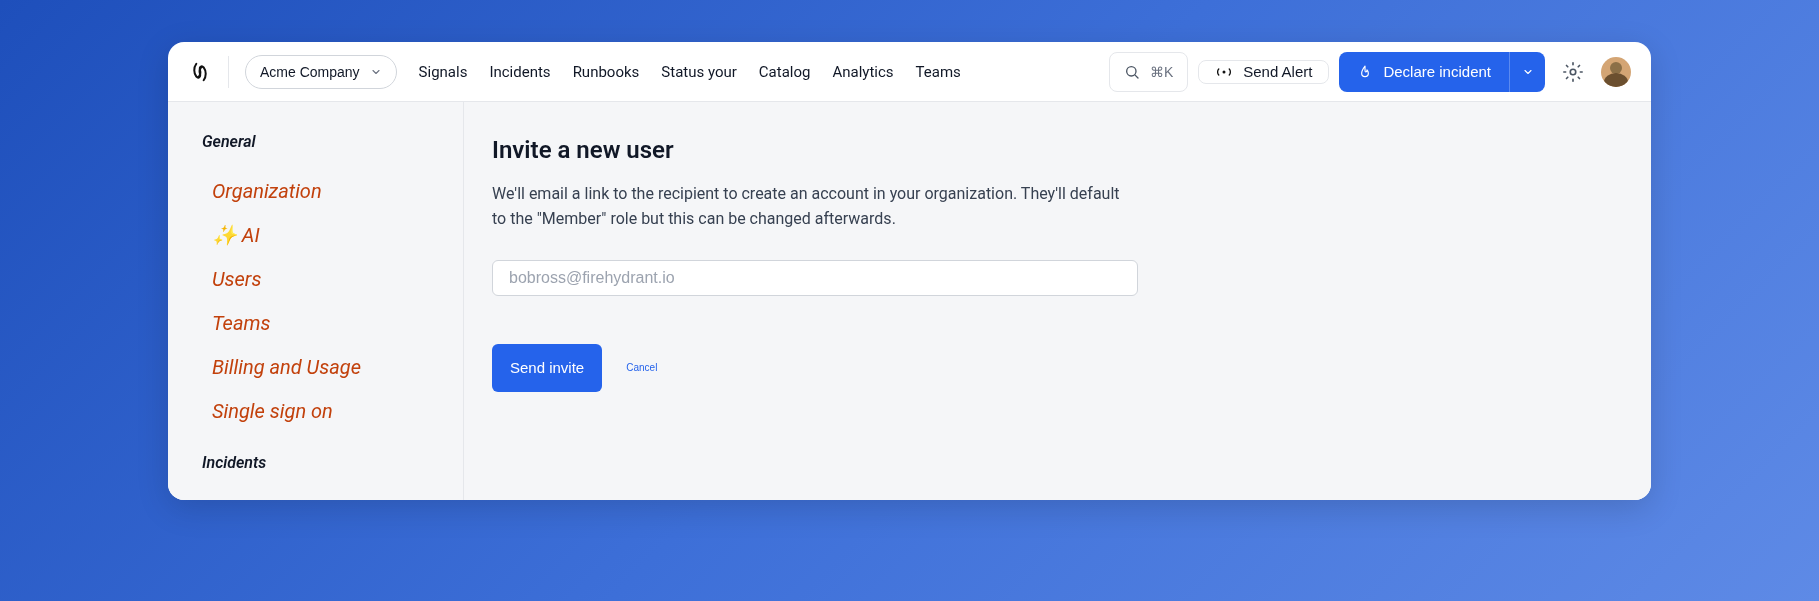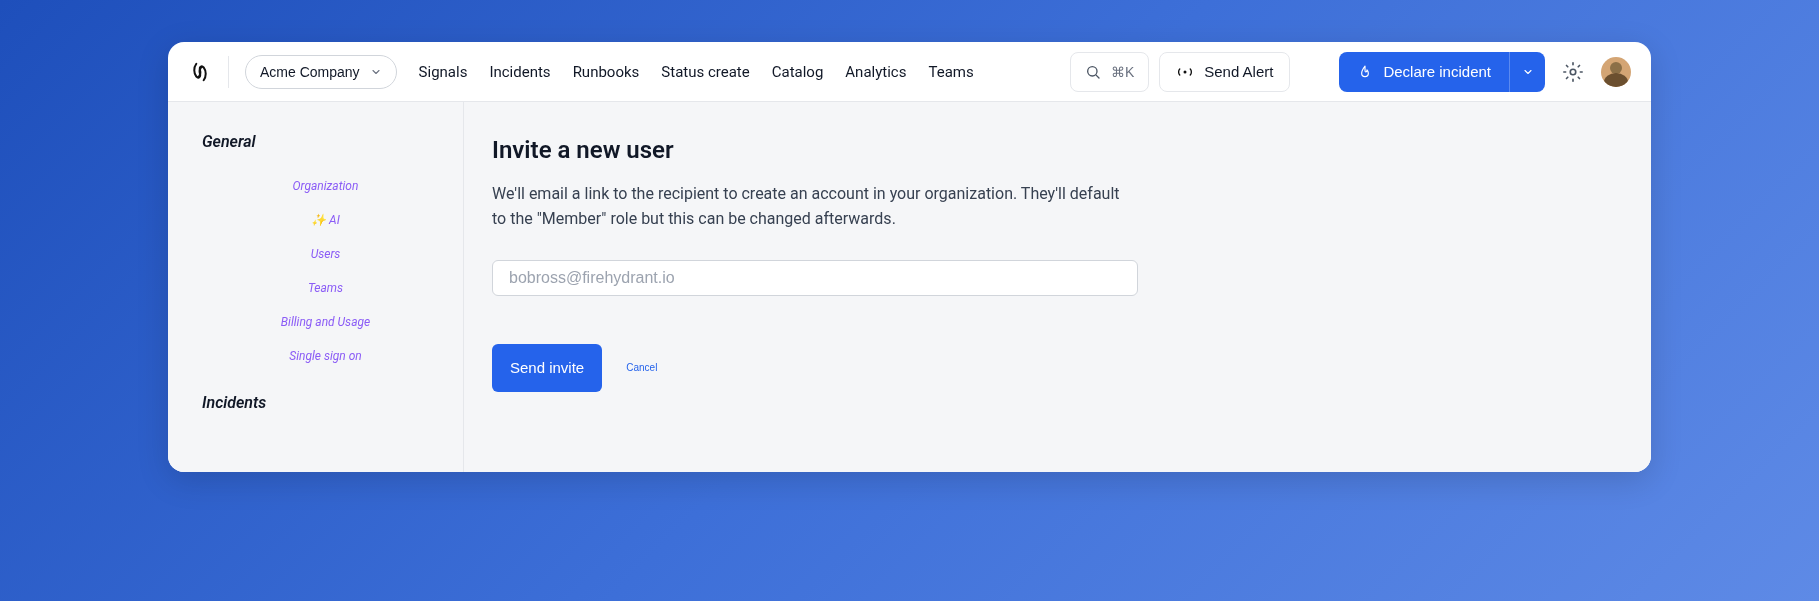--- a/index.html
+++ b/index.html
@@ -71,21 +71,21 @@
   border: 1px solid #e5e7eb;
   border-radius: 8px;
   background: #fff;
   display: inline-flex;
   align-items: center;
   gap: 10px;
   cursor: pointer;
 }
 .search-btn .kbd { color: #6b7280; font-size: 14px; }
 .send-alert-btn {
-  height: 40px;
+  height: 24px;
   padding: 0 16px;
   border: 1px solid #e5e7eb;
   border-radius: 8px;
   background: #fff;
   display: inline-flex;
   align-items: center;
   gap: 10px;
   font-size: 15px;
   color: #111827;
   cursor: pointer;
@@ -100,21 +100,20 @@
   border: none;
   border-radius: 8px 0 0 8px;
   background: #2563eb;
   color: #fff;
   display: inline-flex;
   align-items: center;
   gap: 10px;
   font-size: 15px;
   font-weight: 500;
   cursor: pointer;
-  margin-left: 39px;
 }
 .declare-caret {
   height: 40px;
   width: 36px;
   border: none;
   border-left: 1px solid rgba(255,255,255,0.25);
   border-radius: 0 8px 8px 0;
   background: #2563eb;
   color: #fff;
   display: inline-flex;
@@ -167,26 +166,25 @@
   border-right: 1px solid #e5e7eb;
   font-style: italic;
 }
 .sidebar-heading {
   font-size: 16px;
   font-weight: 600;
   color: #111827;
   margin-bottom: 18px;
 }
 .sidebar-item {
-  font-size: 12px;
-  color: #8b5cf6;
+  font-size: 20px;
+  color: #c2410c;
   padding: 10px 10px;
   cursor: pointer;
   border-radius: 6px;
-  text-align: center;
 }
 .sidebar-heading.second {
   margin-top: 20px;
   margin-bottom: 0;
 }
 .main {
   flex: 1;
   padding: 34px 62px 40px 28px;
 }
 .page-title {
@@ -264,21 +262,21 @@
         <svg width="12" height="12" viewBox="0 0 24 24" fill="none">
             <path d="M6 9l6 6 6-6" stroke="#6b7280" stroke-width="2.2" stroke-linecap="round" stroke-linejoin="round"></path>
           </svg>
       </span>
     </button>
 
     <div class="nav-links">
       <span class="nav-link">Signals</span>
       <span class="nav-link">Incidents</span>
       <span class="nav-link">Runbooks</span>
-      <span class="nav-link">Status create</span>
+      <span class="nav-link">Status your</span>
       <span class="nav-link">Catalog</span>
       <span class="nav-link">Analytics</span>
       <span class="nav-link">Teams</span>
     </div>
 
     <div class="spacer"></div>
 
     <button class="search-btn">
       <span>
         <svg width="16" height="16" viewBox="0 0 24 24" fill="none">

